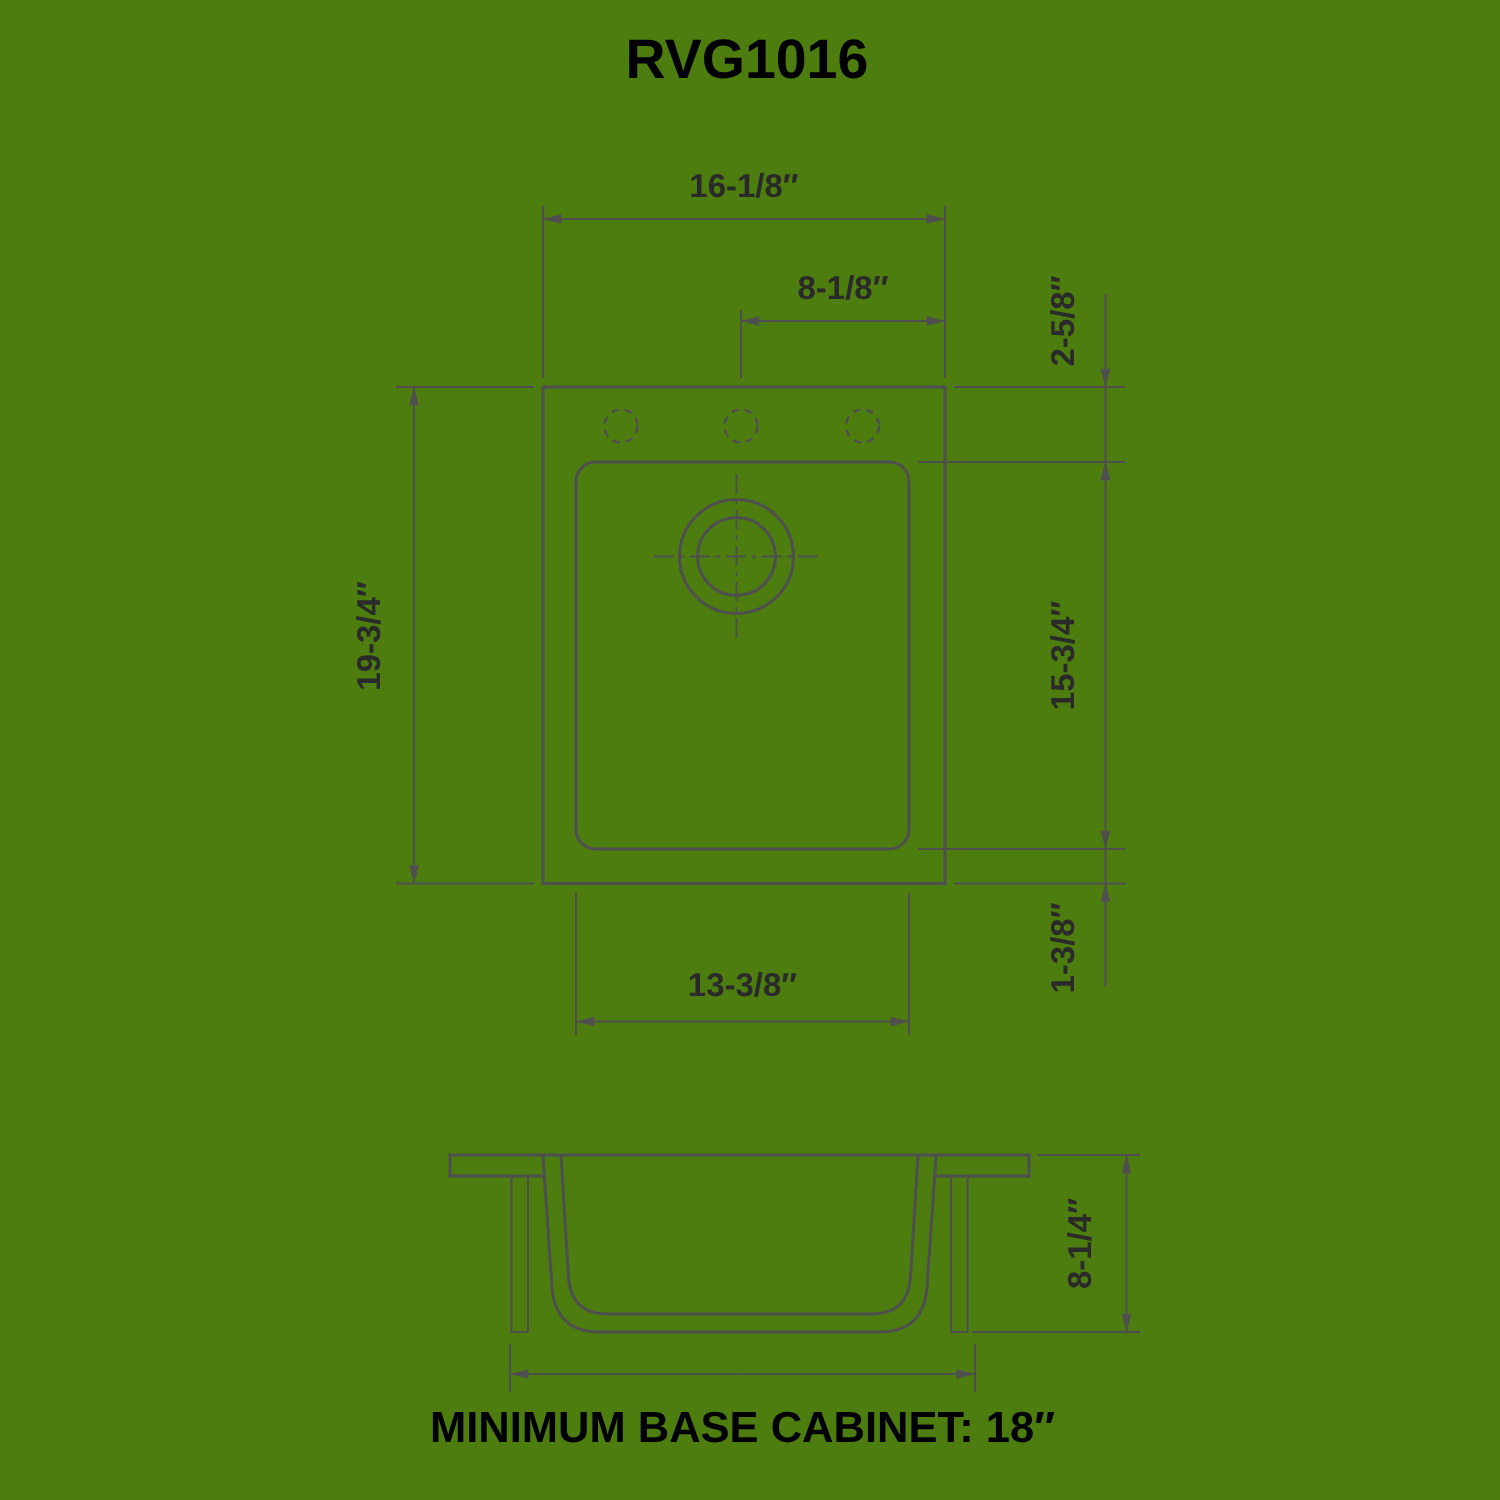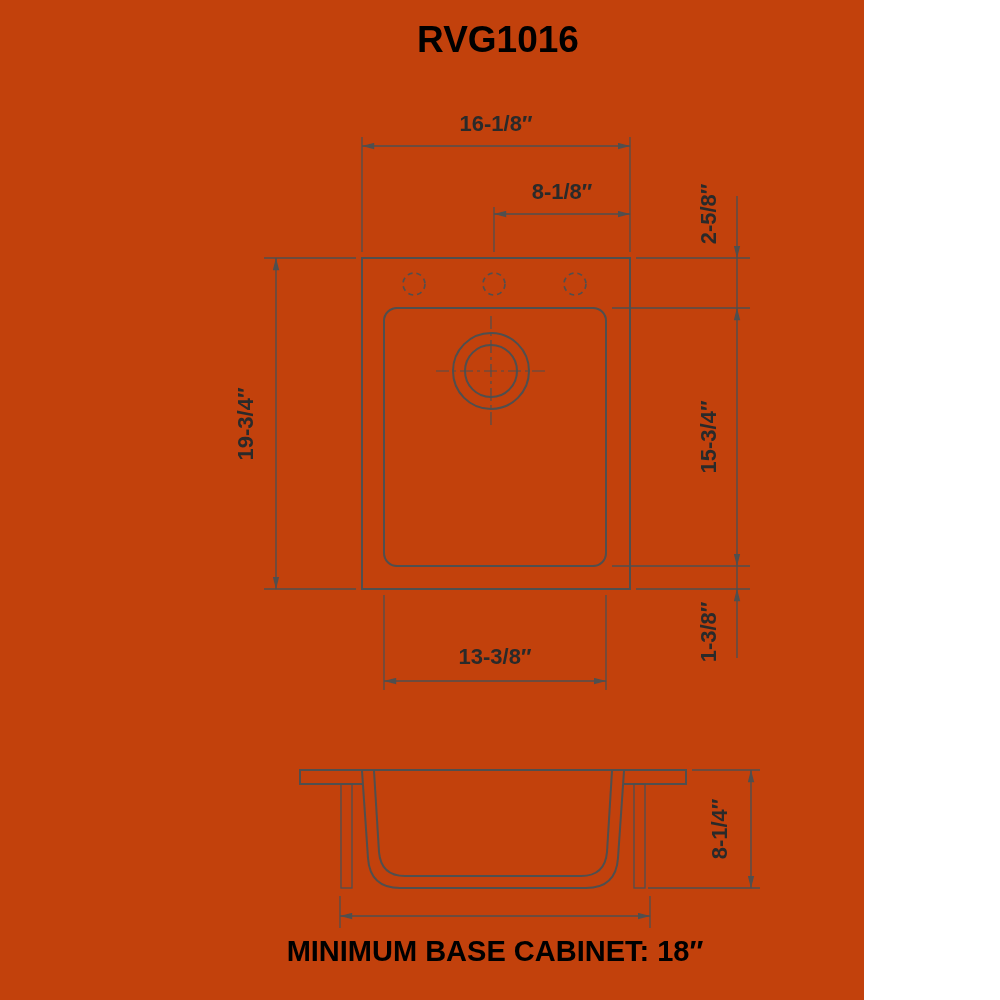--- a/index.html
+++ b/index.html
@@ -1,17 +1,17 @@
 <!DOCTYPE html>
 <html style="--line: #4f4f4f; --text: #2a2a2a;"><head>
 <meta charset="utf-8">
 <style>
   :root { --line:#4f4f4f; --text:#2a2a2a; }
   html,body{margin:0;padding:0;background:#ffffff;width:1000px;height:1000px;overflow:hidden;}
-  .stage{position:relative;width:864px;height:1000px;background:#c2410c;}
+  .stage{position:relative;width:1000px;height:1000px;background:#4d7c0f;}
   svg{position:absolute;top:0;left:0;}
   .ln{stroke:var(--line);fill:none;stroke-width:2;stroke-linecap:square;}
   .thin{stroke:var(--line);fill:none;stroke-width:1.3;}
   .dim{stroke:var(--line);fill:none;stroke-width:1.4;}
   .dash{stroke:var(--line);fill:none;stroke-width:1.6;stroke-dasharray:5 4;}
   .cline{stroke:var(--line);fill:none;stroke-width:1.2;stroke-dasharray:13 4 3 4;}
   .dimtxt{font:600 22px "Liberation Sans",sans-serif;fill:var(--text);}
   .title{font:800 37px "Liberation Sans",sans-serif;fill:#000;}
   .caption{font:700 29px "Liberation Sans",sans-serif;fill:#000;}
   #arrow path{fill:var(--line);}

